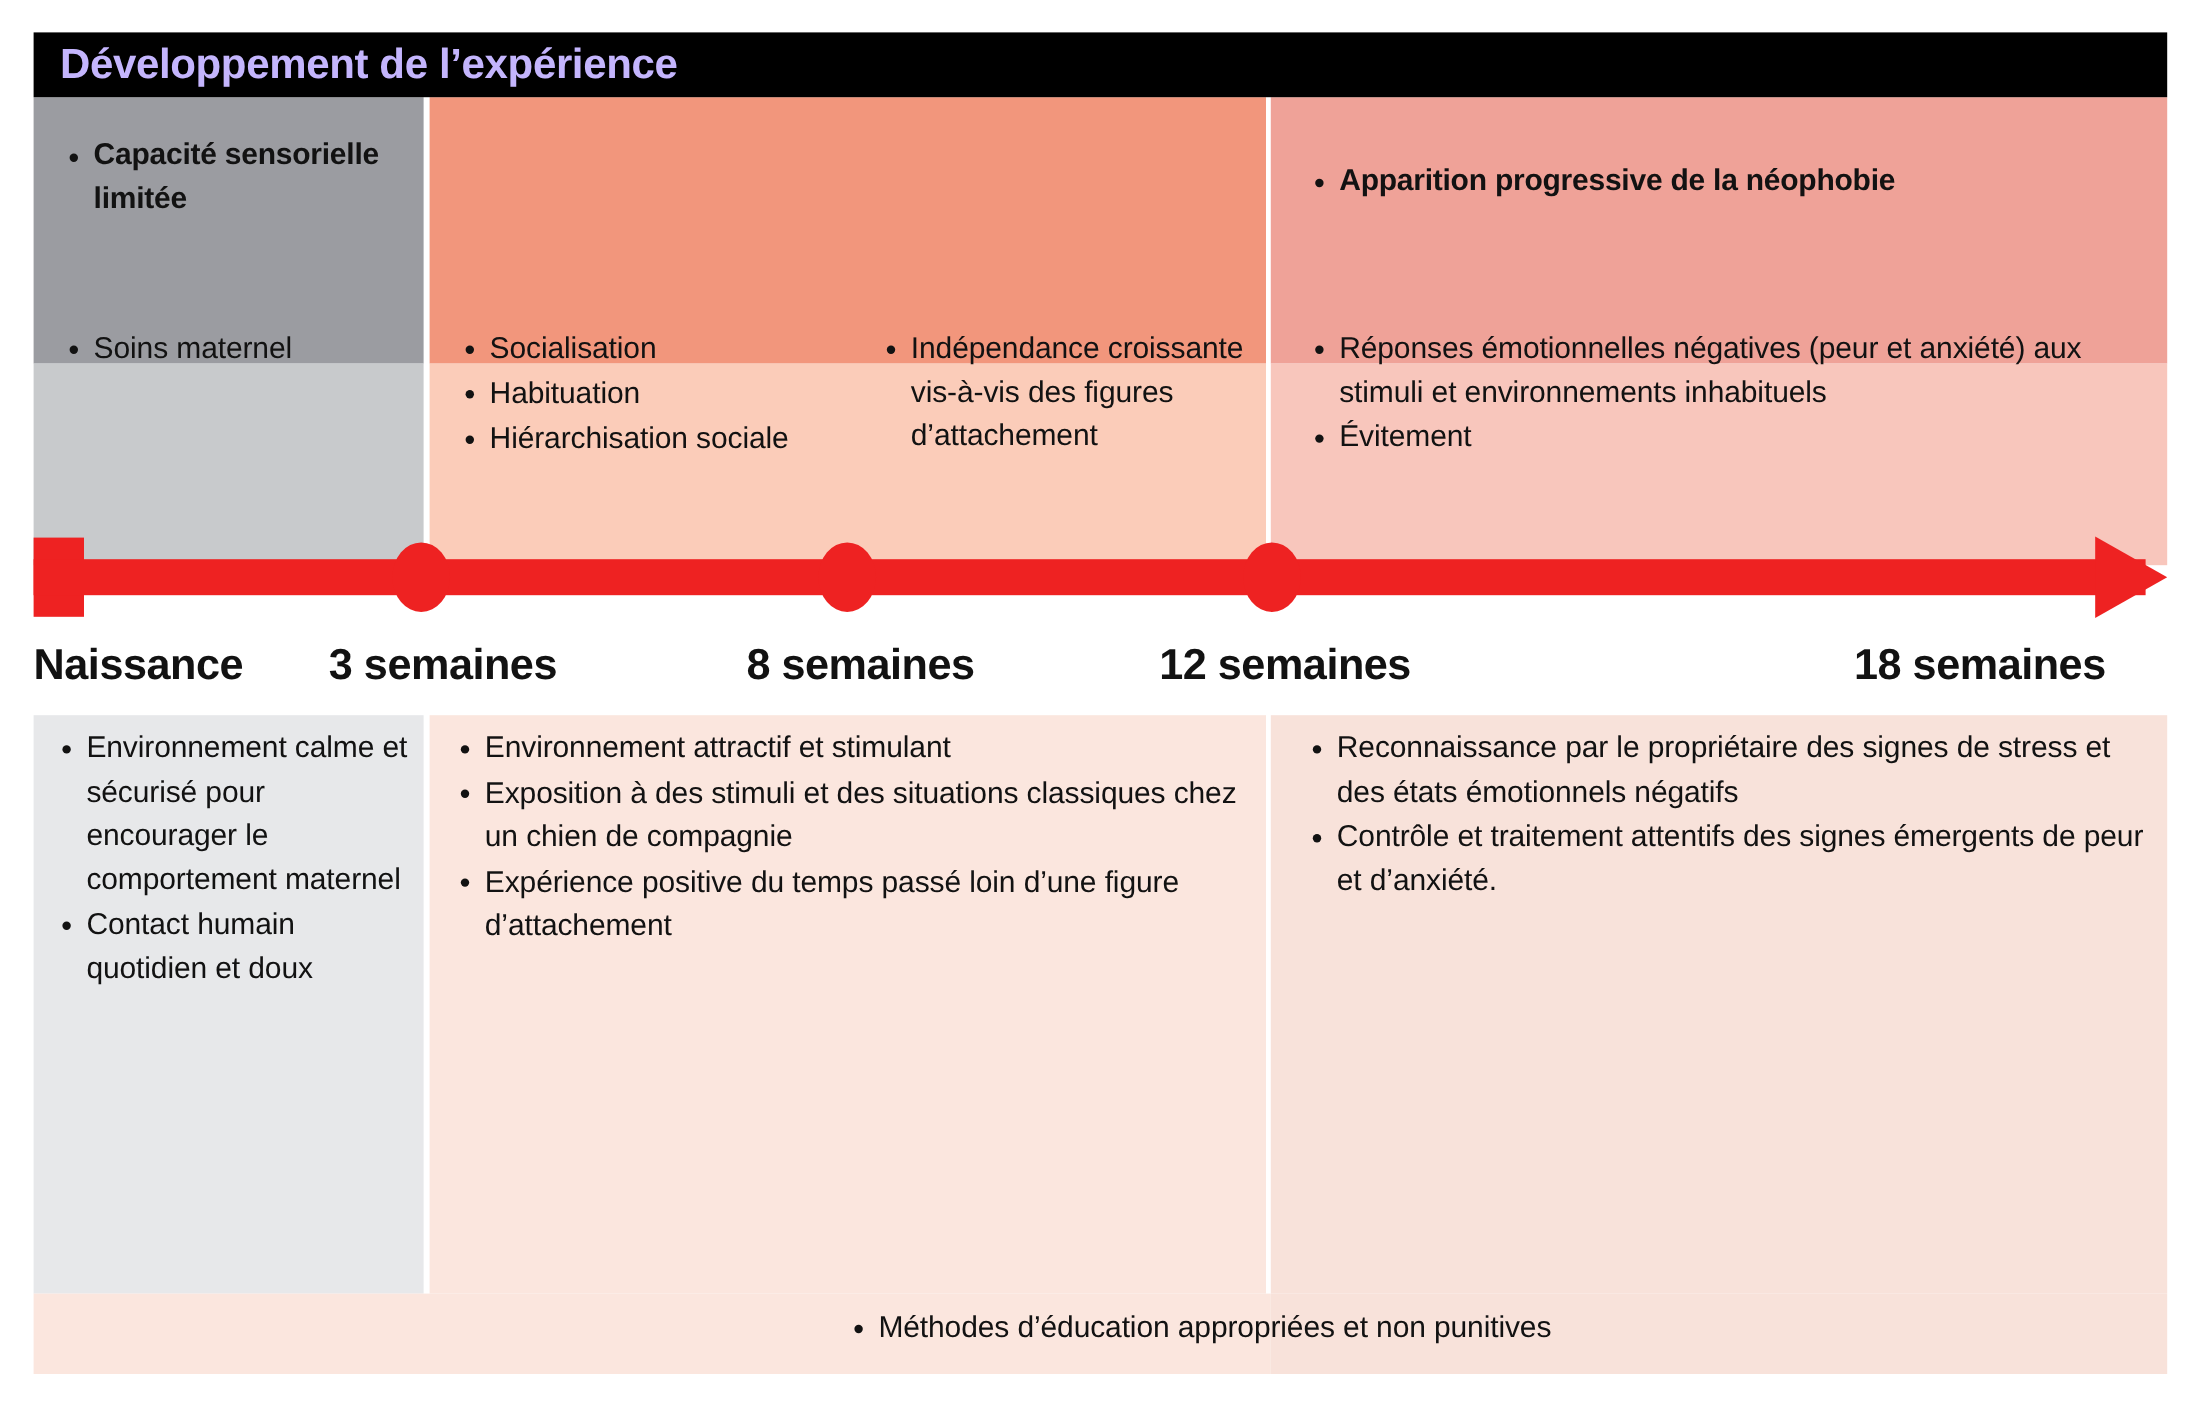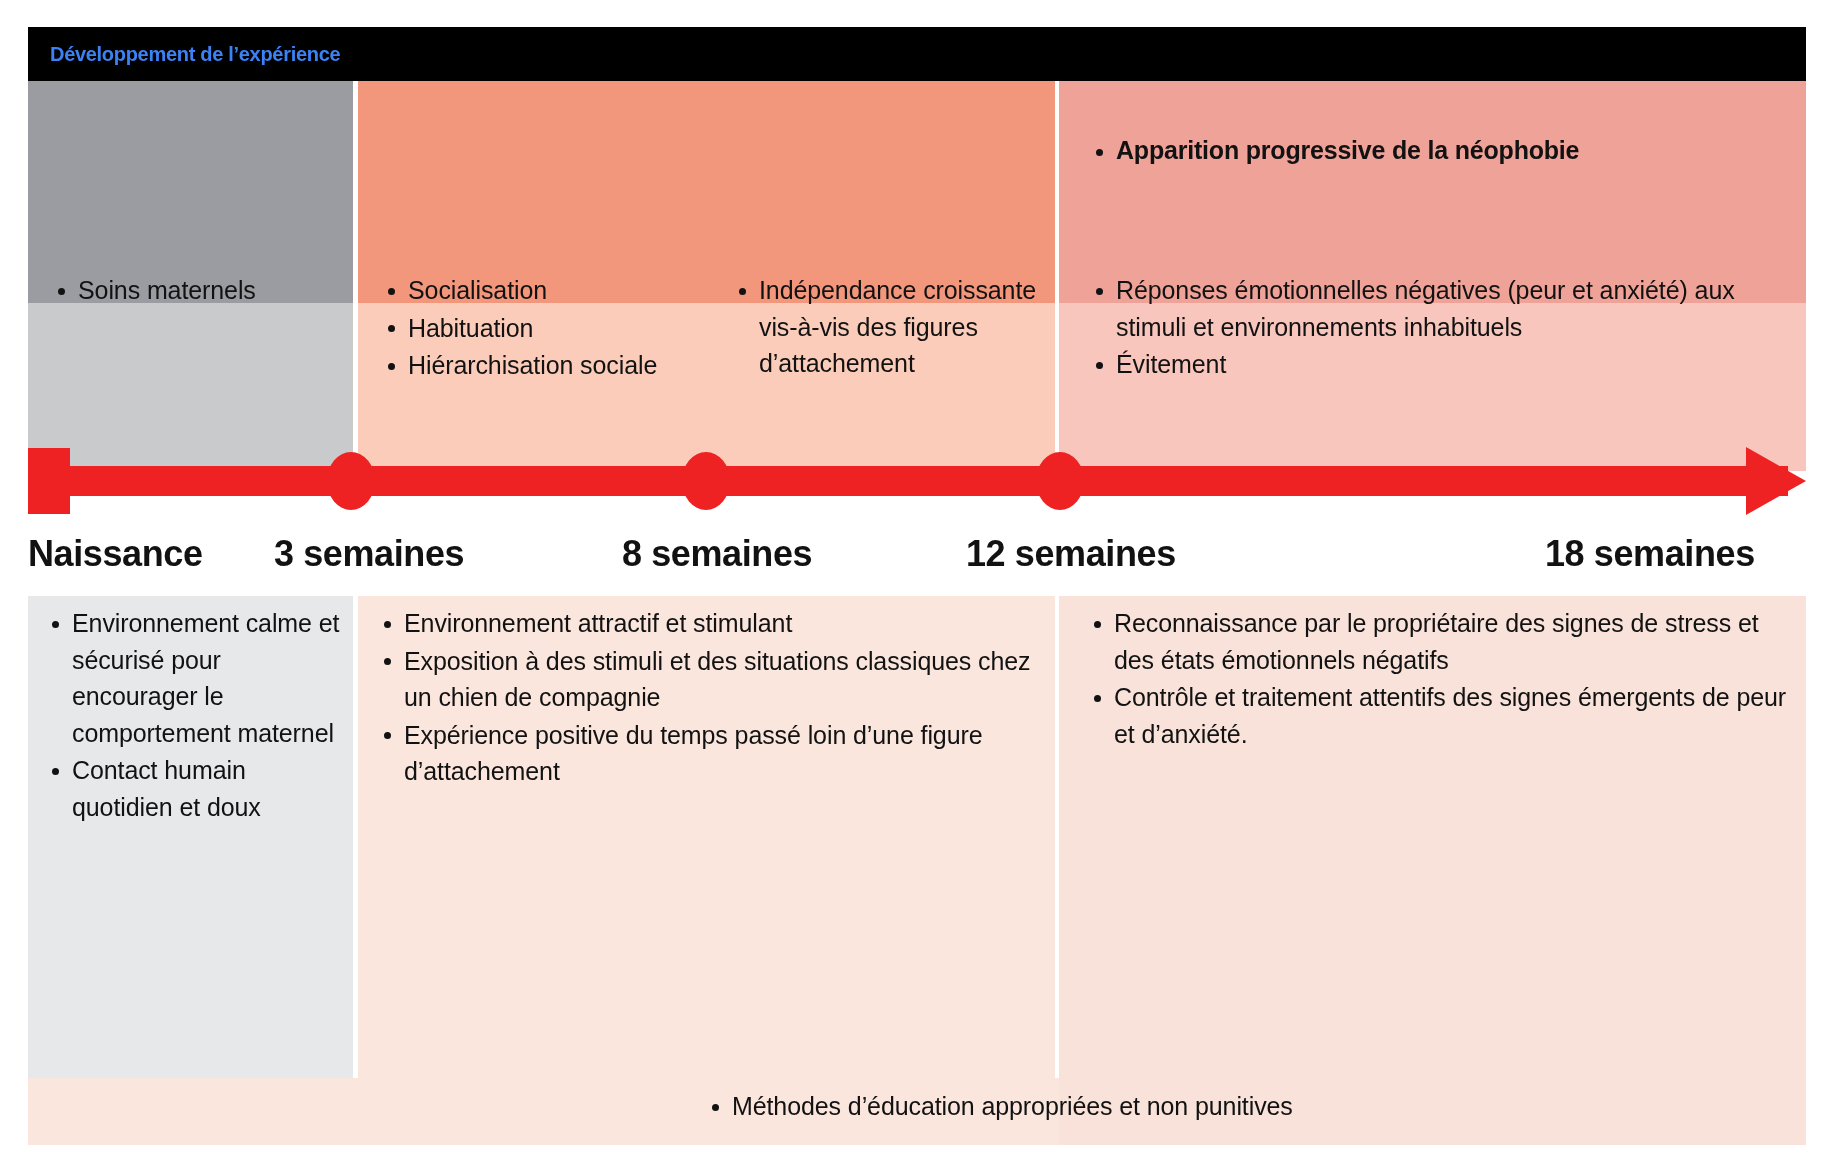--- a/index.html
+++ b/index.html
@@ -11,21 +11,21 @@
   }
   #root{position:relative;width:1834px;height:1175px;}
 
   
   .header-bar{
     position:absolute;left:28px;top:27px;width:1778px;height:54px;
     background:#000000;
   }
   .header-title{
     position:absolute;left:22px;top:50%;transform:translateY(-50%);
-    color:#3b82f6;font-size:20px;font-weight:bold;
+    color:#c4b5fd;font-size:35px;font-weight:bold;
     font-family:"Liberation Sans","DejaVu Sans",sans-serif;
     letter-spacing:-0.3px;white-space:nowrap;
   }
 
   
   .band-top{position:absolute;top:81px;height:222px;}
   .c1-top{left:28px;width:325px;background:#9b9ca1;}
   .c2-top{left:358px;width:697px;background:#f2967c;}
   .c3-top{left:1059px;width:747px;background:#efa298;}
 
@@ -138,23 +138,28 @@
 
   <div class="footer-strip">
     <div class="footer-left"></div>
     <div class="footer-right"></div>
   </div>
 
   <div class="header-bar">
     <div class="header-title">Développement de l’expérience</div>
   </div>
 
+  <div class="txtblock t-c1-top">
+    <ul class="bl bold-list">
+        <li>Capacité sensorielle limitée</li>
+      </ul>
+  </div>
   <div class="txtblock t-c1-mid">
     <ul class="bl plain-list">
-        <li>Soins maternels</li>
+        <li>Soins maternel</li>
       </ul>
   </div>
   <div class="txtblock t-c1-low">
     <ul class="bl plain-list">
         <li>Environnement calme et sécurisé pour encourager le comportement maternel</li>
         <li>Contact humain quotidien et doux</li>
       </ul>
   </div>
 
   <div class="txtblock t-c2-mid">

